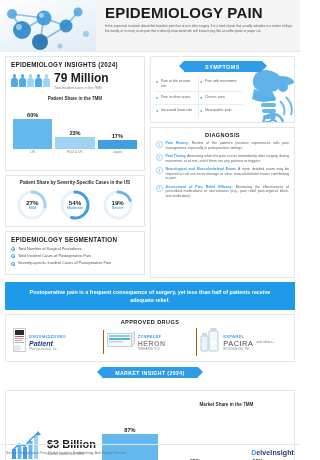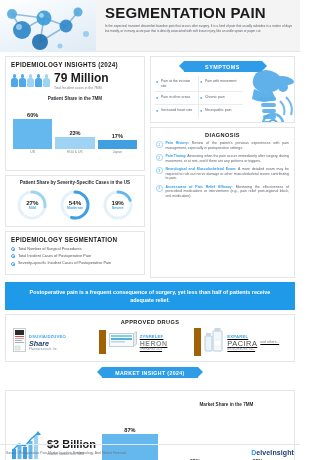--- a/index.html
+++ b/index.html
@@ -186,21 +186,21 @@
   .drugs-card {
     margin: 4px 5px 0 5px; border: 1px solid #e3e7ea; padding: 4px 4px 5px 4px;
     background: #fff;
   }
   .drugs-head {
     text-align: center; font-size: 5.6px; font-weight: bold;
     letter-spacing: .4px; color: #1b1b1b; margin-bottom: 3px;
   }
   .drugs-row { display: flex; align-items: center; }
   .drug { flex: 1; display: flex; align-items: center; gap: 3px; padding: 0 3px; }
-  .drug + .drug { border-left: 7px solid #a16207; text-decoration: underline; }
+  .drug + .drug { border-left: 1px solid #a16207; }
   .drug-names { display: flex; flex-direction: column; gap: 1px; }
   .drug-brand { font-size: 4.2px; font-weight: bold; color: #3fa3e5; letter-spacing: .2px; }
   .drug-co { font-size: 7.2px; font-weight: bold; color: #1f3d6e; line-height: 1; font-style: italic; }
   .drug-co2 { font-size: 7px; font-weight: bold; color: #8f8f8f; line-height: 1; letter-spacing: .5px; }
   .drug-co3 { font-size: 7.4px; color: #4a4a4a; line-height: 1; letter-spacing: .5px; }
   .drug-tag { font-size: 2.6px; color: #7b838b; letter-spacing: .2px; }
   .and-others { font-size: 3.4px; color: #7b838b; align-self: center; }
 
   .pack {
     flex: 0 0 auto; position: relative;
@@ -272,21 +272,21 @@
         <circle cx="41.5" cy="15.5" r="2.4" fill="#cdeaff" opacity=".7"></circle>
         <circle cx="66" cy="26" r="6.5" fill="#2f87c9" opacity=".9"></circle>
         <circle cx="40" cy="42" r="8" fill="#1f6fae" opacity=".9"></circle>
         <circle cx="78" cy="12" r="4.5" fill="#56a9de" opacity=".9"></circle>
         <circle cx="12" cy="14" r="5" fill="#56a9de" opacity=".9"></circle>
         <circle cx="86" cy="34" r="3" fill="#8cc6ec" opacity=".8"></circle>
         <circle cx="60" cy="46" r="2.5" fill="#8cc6ec" opacity=".8"></circle>
       </svg>
     </div>
     <div class="header-text">
-      <div class="title">SEGMENTATION PAIN</div>
+      <div class="title">EPIDEMIOLOGY PAIN</div>
       <div class="subtitle">In the expected, transient discomfort baseline pain that occurs after surgery. It is a kind of pain that usually subsides in a matter of days but mostly, or in many acute pain that is directly associated with soft tissue injury, like an ankle sprain or paper cut.</div>
     </div>
   </div>
 
   <div class="body">
 
     <div class="col-left">
 
       <div class="card epi-card">
         <div class="sec-head">EPIDEMIOLOGY INSIGHTS (2024)</div>
@@ -489,21 +489,21 @@
             <rect x="2" y="2" width="9" height="5" fill="#2b2b2b"></rect>
             <rect x="2" y="8" width="9" height="1" fill="#d94f4f"></rect>
             <rect x="2" y="10" width="9" height="1" fill="#aab0b6"></rect>
             <rect x="2" y="12" width="7" height="1" fill="#aab0b6"></rect>
             <rect x="2" y="14" width="9" height="1" fill="#aab0b6"></rect>
             <rect x="2" y="18" width="5" height="4" fill="#e8ebee" stroke="#c9ced3" stroke-width=".5"></rect>
           </svg>
         </span>
         <span class="drug-names">
           <span class="drug-brand">DSUVIA/DZUVEO</span>
-          <span class="drug-co">Share</span>
+          <span class="drug-co">Patient</span>
           <span class="drug-tag">Pharmaceuticals, Inc.</span>
         </span>
       </div>
 
       <div class="drug">
         <span class="pack">
           <svg width="28" height="20" viewBox="0 0 28 20">
             <rect x="0.5" y="3.5" width="24" height="13" fill="#f7fafc" stroke="#c9ced3"></rect>
             <rect x="2" y="5" width="21" height="2" fill="#7fd0e8"></rect>
             <rect x="2" y="8" width="21" height="2" fill="#57b2d8"></rect>

